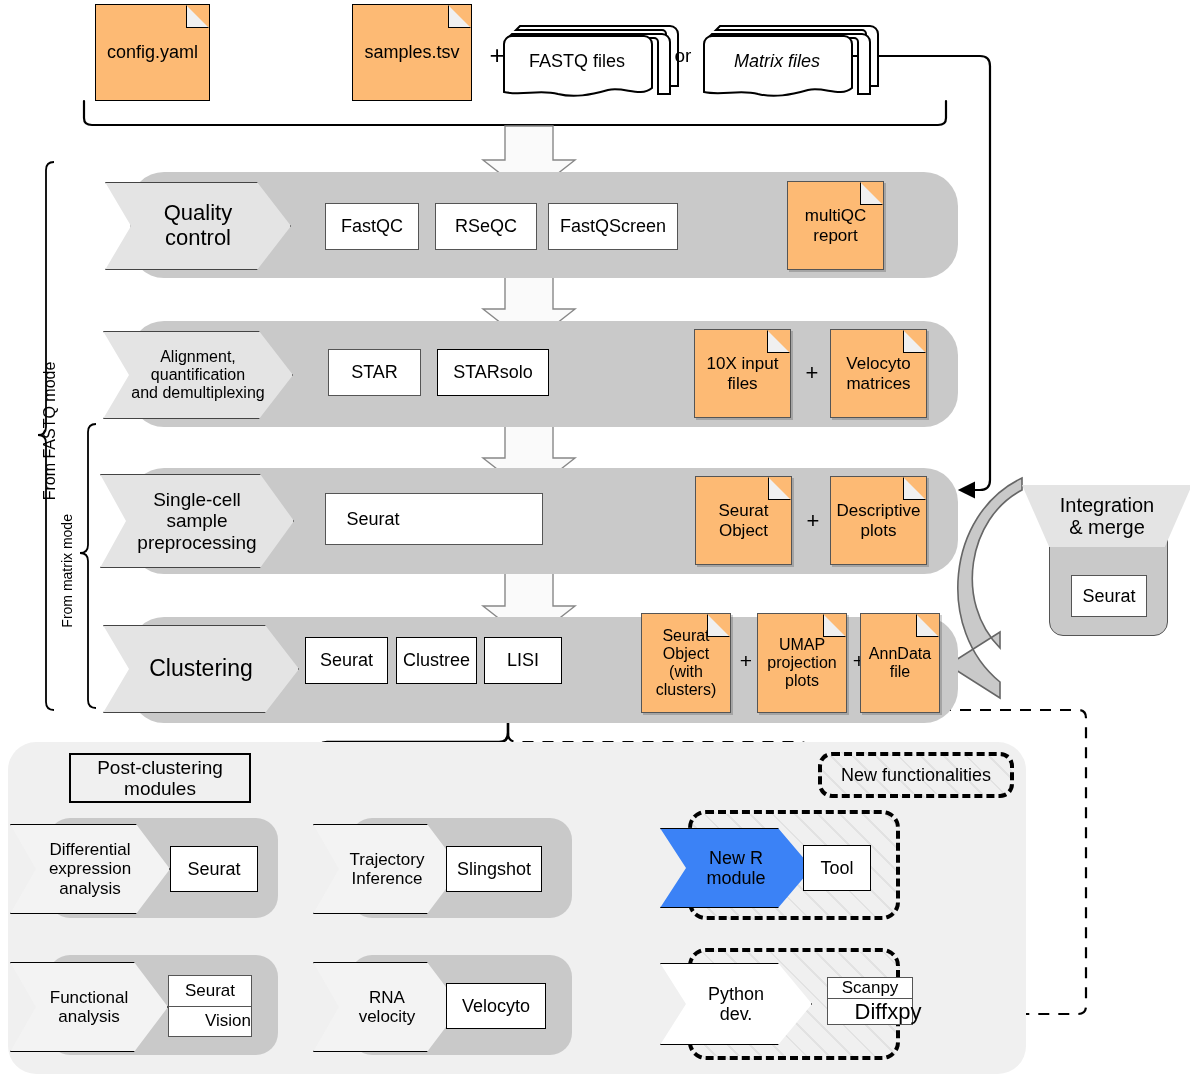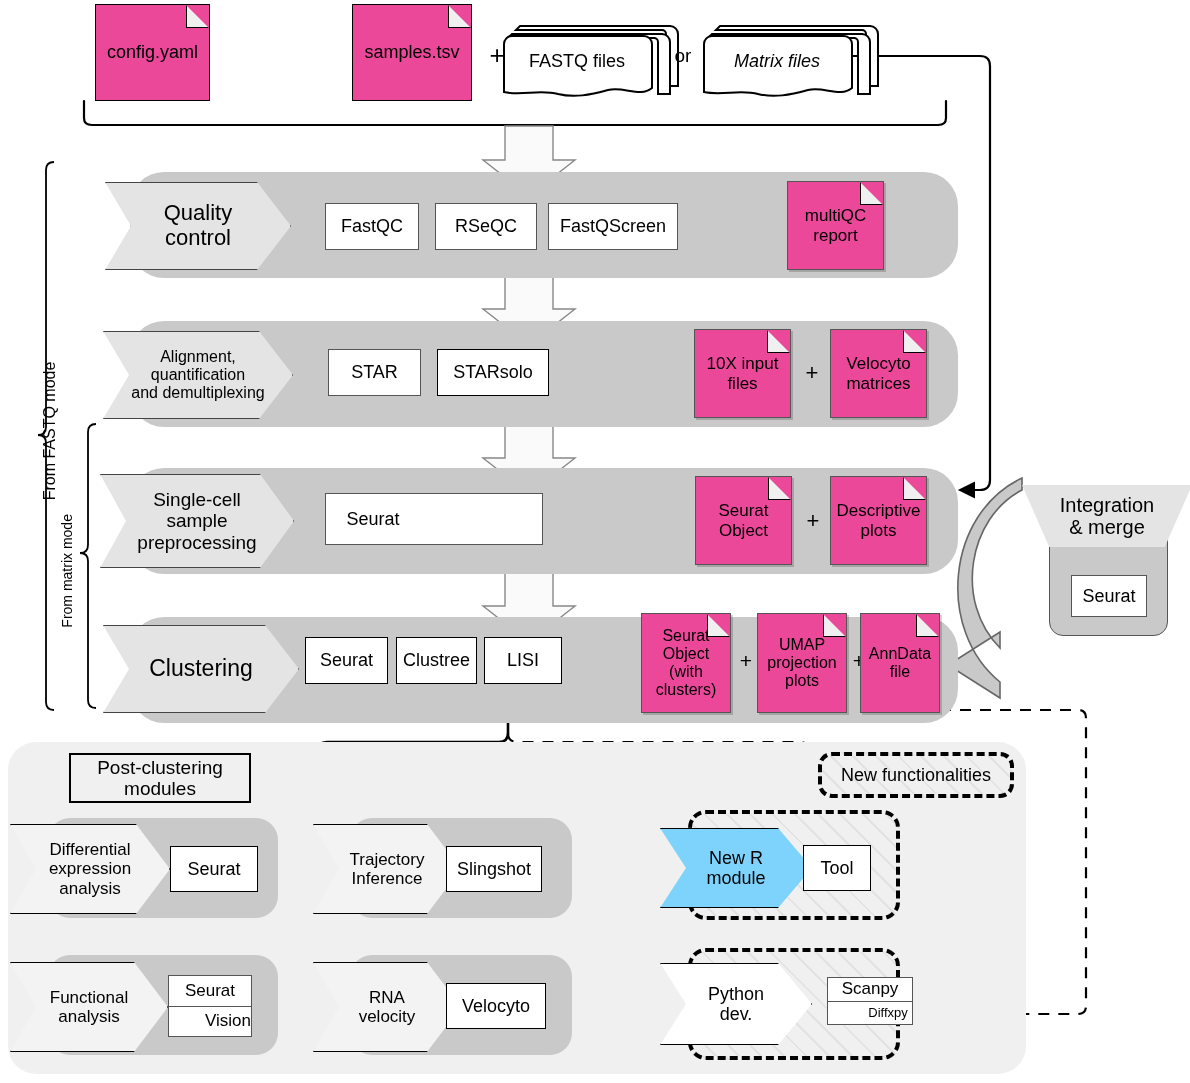--- a/index.html
+++ b/index.html
@@ -7,21 +7,21 @@
        font-family:"Liberation Sans","DejaVu Sans",sans-serif;color:#000;
        overflow:hidden;}
   #stage{position:absolute;left:0;top:0;width:1190px;height:1083px;}
   .abs{position:absolute;box-sizing:border-box;}
 
   
   .ctr{display:flex;align-items:center;justify-content:center;text-align:center;
        line-height:1.12;}
 
   
-  .doc{background:#ec4899;border:1.5px solid #000;}
+  .doc{background:#fdba74;border:1.5px solid #000;}
   .doc .fold{position:absolute;top:0;right:0;width:22px;height:22px;
        background:#f0f0f0;border-left:1.5px solid #000;border-bottom:1.5px solid #000;
        clip-path:polygon(0 0,100% 100%,0 100%);}
   .doc.shadowed{border-color:#555;box-shadow:2px 2px 0 rgba(0,0,0,.18);}
 
   
   .stack svg{display:block;}
 
   
   .band{background:#c9c9c9;border-radius:34px;}
@@ -265,26 +265,26 @@
 
   <div class="abs subband" style="left:350px;top:955px;width:222px;height:100px;"></div>
   <div class="abs chev plain ctr" style="left:313px;top:962px;width:148px;height:90px;font-size:17px;white-space:pre-line;">RNA
 velocity</div>
   <div class="abs tool dark ctr" style="left:446px;top:983px;width:100px;height:46px;font-size:18px;">Velocyto</div>
 
   <div class="abs newfunc ctr" style="left:818px;top:752px;width:196px;height:46px;font-size:18px;">New functionalities</div>
 
   <div class="abs dashbox" style="left:688px;top:810px;width:212px;height:110px;"></div>
   <div class="abs chev plain ctr" style="left:660px;top:828px;width:152px;height:80px;font-size:18px;white-space:pre-line;
-              background:#7dd3fc;">New R
+              background:#3b82f6;">New R
 module</div>
   <div class="abs tool dark ctr" style="left:803px;top:845px;width:68px;height:46px;font-size:18px;">Tool</div>
 
   <div class="abs dashbox" style="left:688px;top:948px;width:212px;height:112px;"></div>
   <div class="abs chev plain ctr" style="left:660px;top:963px;width:152px;height:82px;font-size:18px;white-space:pre-line;
               background:#fff;">Python
 dev.</div>
   <div class="abs vstack" style="left:827px;top:977px;width:86px;height:48px;">
     <div class="cell" style="font-size:17px;">Scanpy</div>
-    <div class="cell" style="font-size:13px;">Diffxpy</div>
+    <div class="cell" style="font-size:22px;">Diffxpy</div>
   </div>
 
 </div>
 
 </body></html>

